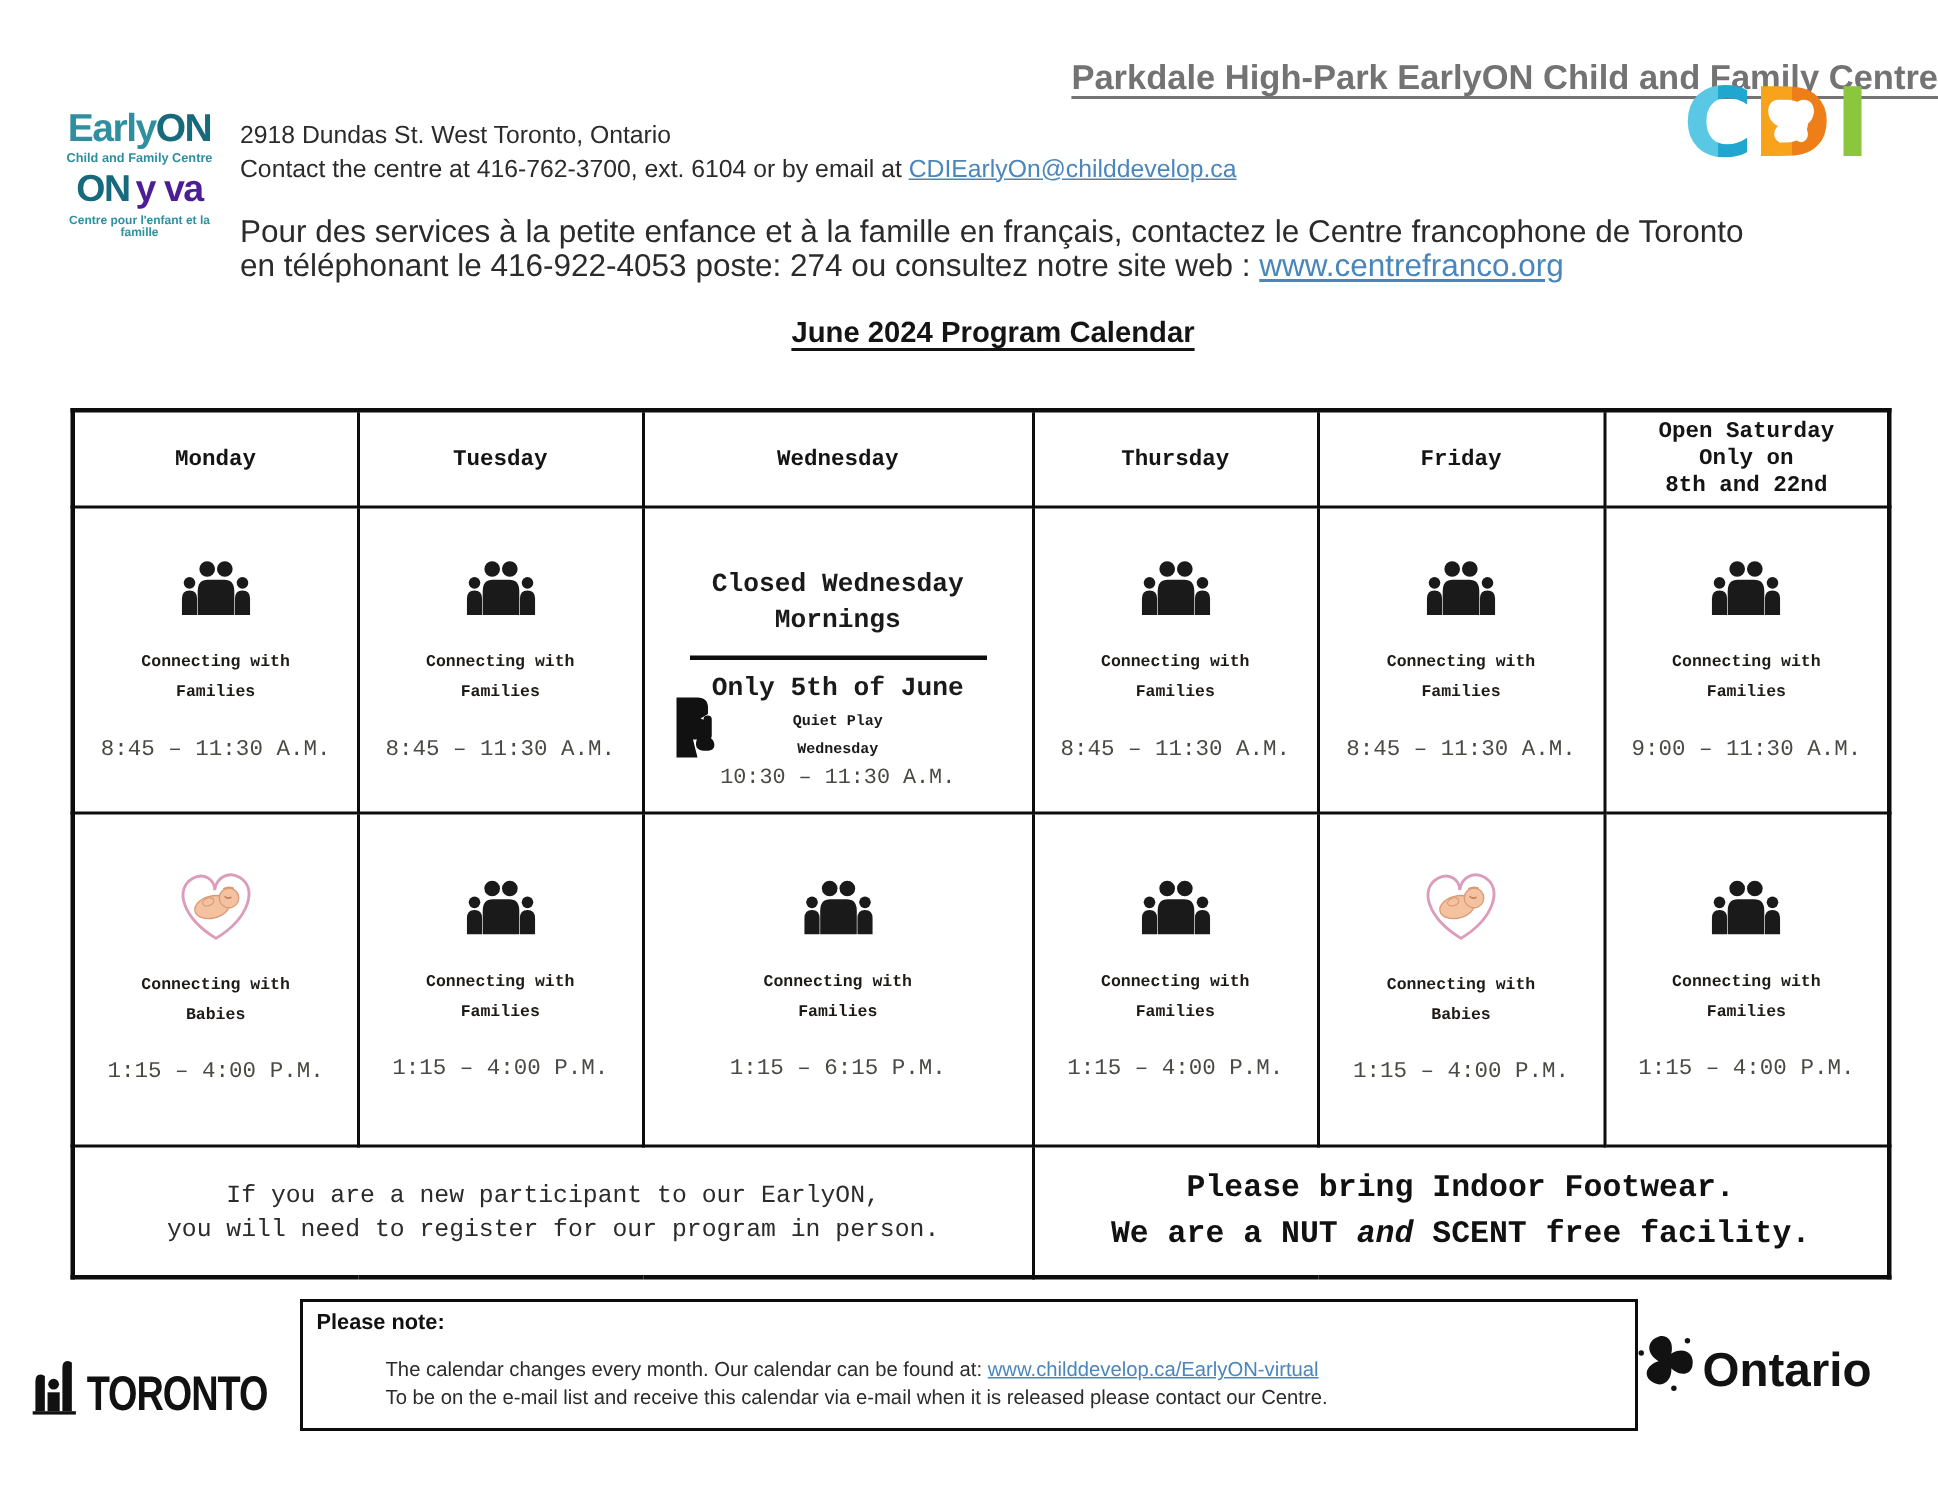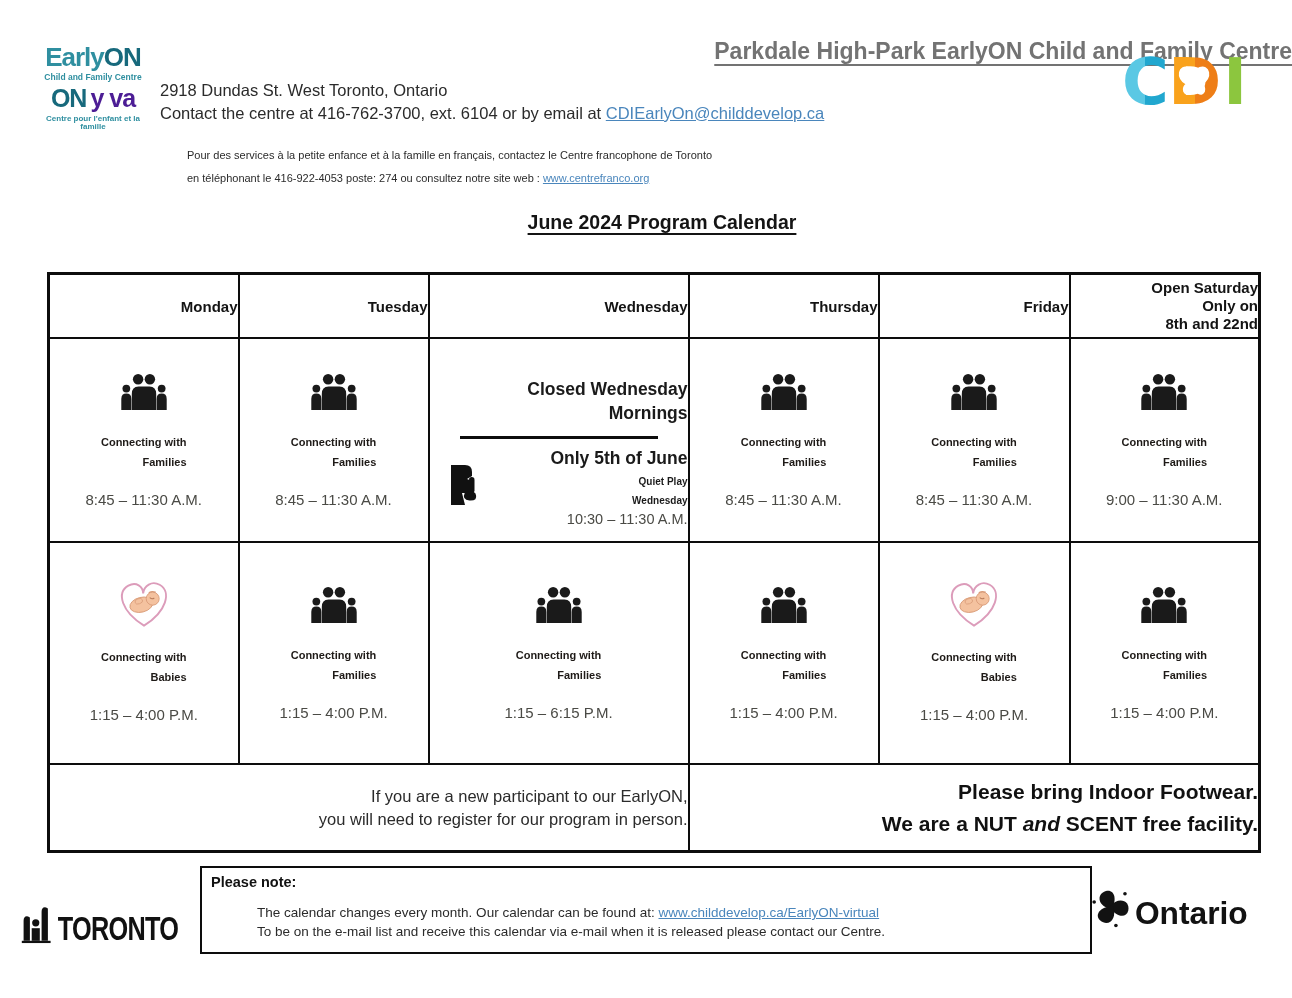--- a/index.html
+++ b/index.html
@@ -3,46 +3,46 @@
 <meta charset="utf-8">
 <style>
   html,body{margin:0;padding:0;background:#ffffff;}
   .page{position:relative;width:1292px;height:998px;background:#fff;
         font-family:"Liberation Sans",sans-serif;color:#1c1c1c;overflow:hidden;}
   .multiline{white-space:pre-line;}
   a.link{color:#4a86bc;text-decoration:underline;cursor:pointer;}
 
   
   .earlyon-logo{position:absolute;left:34px;top:44px;width:118px;text-align:center;line-height:1;}
-  .eo-line1{font-size:26px;font-weight:bold;letter-spacing:-1px;}
+  .eo-line1{font-size:26px;font-weight:bold;letter-spacing:-1px;margin-top:28px;}
   .eo-early{color:#2f8fa0;}
   .eo-on{color:#17697c;}
   .eo-tag{font-size:8.5px;color:#2f8fa0;margin-top:3px;font-weight:bold;}
   .eo-line2{font-size:25px;font-weight:bold;margin-top:4px;letter-spacing:-1px;}
   .eo-on2{color:#17697c;}
   .eo-yva{color:#4c1d95;margin-left:4px;}
   .eo-tag2{font-size:8px;color:#2f8fa0;margin-top:4px;font-weight:bold;}
 
   .page-title{position:absolute;left:0;top:38px;width:100%;text-align:right;
               font-size:23px;font-weight:bold;color:#737373;}
   .page-title span{text-decoration:underline;text-decoration-thickness:2px;text-underline-offset:5px;}
 
   .addr-block{position:absolute;left:160px;top:79px;font-size:16.5px;line-height:22.5px;color:#2b2b2b;}
-  .french-block{position:absolute;left:160px;top:144px;font-size:11px;line-height:22.5px;color:#2b2b2b;margin-left:27px;}
+  .french-block{position:absolute;left:160px;top:144px;font-size:21px;line-height:22.5px;color:#2b2b2b;}
 
   .cdi-logo{position:absolute;left:1122px;top:48px;}
 
   .cal-heading{position:absolute;left:16px;top:211px;width:100%;text-align:center;
                font-size:19.5px;font-weight:bold;color:#141414;}
   .cal-heading span{text-decoration:underline;text-decoration-thickness:2px;text-underline-offset:4px;}
 
   
   table.cal{position:absolute;left:47px;top:272px;border-collapse:collapse;table-layout:fixed;
             width:1211px;border:3px solid #0d0d0d;}
-  table.cal td{border:2.4px solid #0d0d0d;text-align:right;vertical-align:middle;padding:0;}
+  table.cal td{border:2.4px solid #0d0d0d;text-align:center;vertical-align:middle;padding:0;font-family:Liberation Mono, monospace;}
   tr.hdr td{height:62px;font-size:15px;font-weight:bold;color:#141414;}
   .sat-hdr{font-size:14.5px;line-height:18px;}
   tr.r1 td{height:202px;}
   tr.r2 td{height:220px;}
   tr.r3 td{height:85px;}
 
   .prog{display:flex;flex-direction:column;align-items:center;justify-content:center;height:100%;}
   .p-title{font-weight:bold;font-size:11px;line-height:20px;color:#1e1a17;margin-top:22px;}
   .p-time{font-size:15px;color:#4a4a45;margin-top:19px;}
   svg.fam{width:54px;height:37px;}

